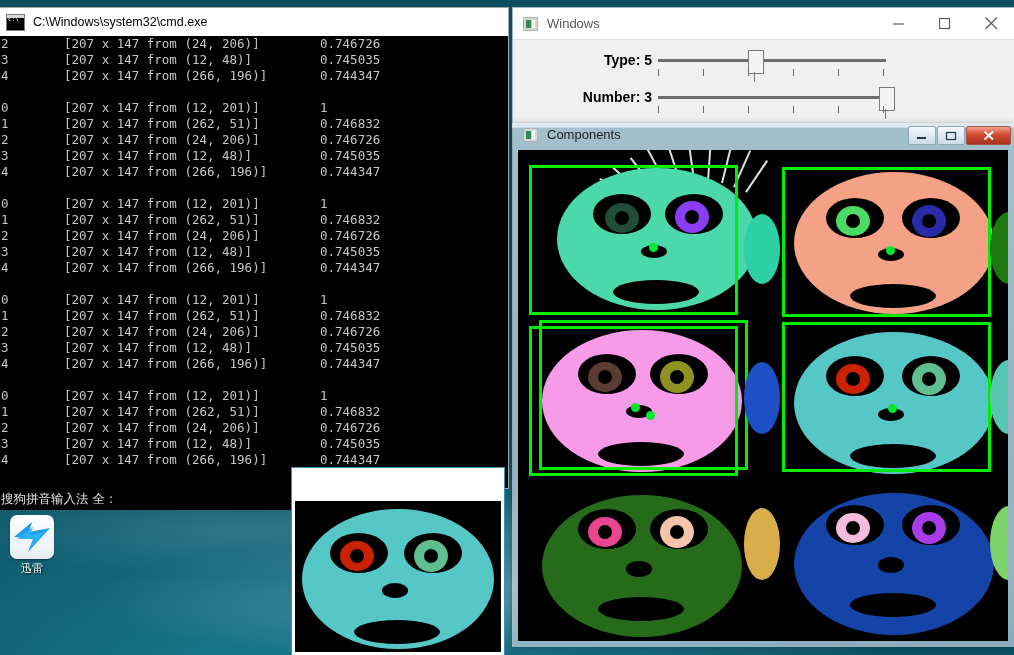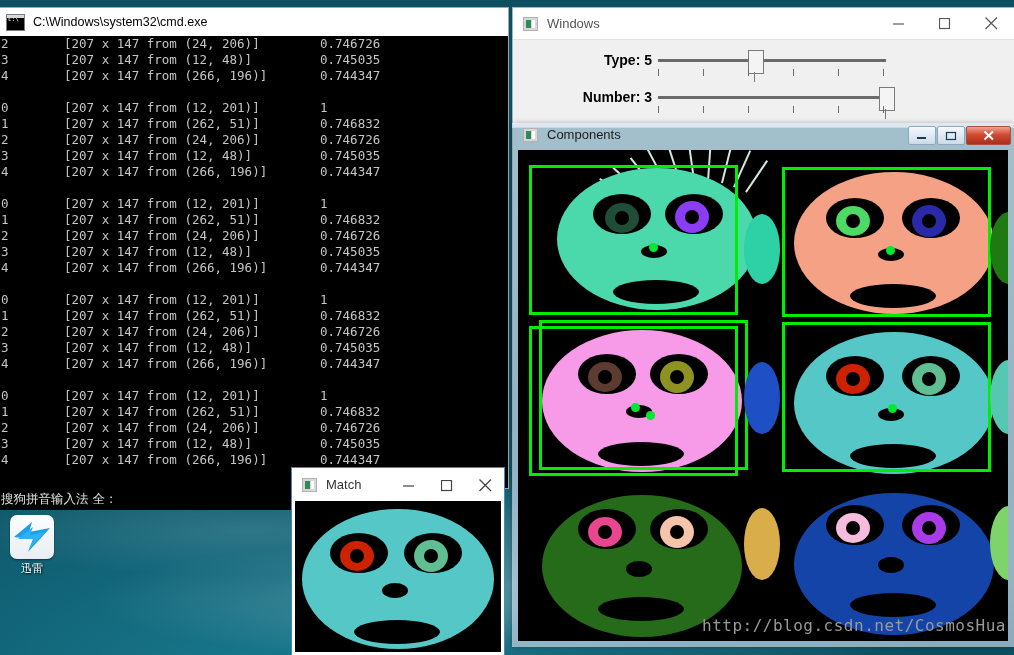--- a/index.html
+++ b/index.html
@@ -433,48 +433,24 @@
       <div class="iris" style="left:46px;top:30px;width:34px;height:30px;background:#f7bbdd;"></div>
       <div class="pupil" style="left:56px;top:38px;width:14px;height:14px;"></div>
       <div class="eyeW" style="left:112px;top:22px;width:58px;height:40px;"></div>
       <div class="iris" style="left:122px;top:29px;width:34px;height:32px;background:#a93ce8;"></div>
       <div class="pupil" style="left:132px;top:38px;width:14px;height:14px;"></div>
       <div class="nose" style="left:88px;top:74px;width:26px;height:16px;"></div>
       <div class="mouth" style="left:60px;top:110px;width:86px;height:24px;"></div>
     </div>
     <div class="oval" style="left:472px;top:356px;width:38px;height:74px;background:#7ed46a;"></div>
 
-    <div class="watermark" style="left:184px;top:466px;">http://blog.csdn.net/CosmosHua</div>
   </div>
 </div>
 
 <div id="match">
-  <div class="tbar">
-    <div class="ocvico"></div>
-    <div class="tt">Match</div>
-    <div style="flex:1"></div>
-    <div class="wbtns">
-      <div class="wbtn">
-        <svg width="12" height="12">
-            <line x1="0" y1="6" x2="11" y2="6" stroke="#444" stroke-width="1.2"></line>
-          </svg>
-      </div>
-      <div class="wbtn">
-        <svg width="12" height="12">
-            <rect x="0.5" y="0.5" width="10" height="10" fill="none" stroke="#444" stroke-width="1.2"></rect>
-          </svg>
-      </div>
-      <div class="wbtn">
-        <svg width="13" height="13">
-            <line x1="0.5" y1="0.5" x2="12" y2="12" stroke="#444" stroke-width="1.2"></line>
-            <line x1="12" y1="0.5" x2="0.5" y2="12" stroke="#444" stroke-width="1.2"></line>
-          </svg>
-      </div>
-    </div>
-  </div>
   <div class="canvas">
     <div class="face" style="left:3px;top:4px;width:200px;height:148px;">
       <div class="oval" style="left:4px;top:4px;width:192px;height:140px;background:#56c7c7;"></div>
       <div class="eyeW" style="left:32px;top:28px;width:58px;height:40px;"></div>
       <div class="iris" style="left:42px;top:36px;width:34px;height:30px;background:#cc2200;"></div>
       <div class="pupil" style="left:52px;top:44px;width:14px;height:14px;"></div>
       <div class="eyeW" style="left:106px;top:28px;width:58px;height:40px;"></div>
       <div class="iris" style="left:116px;top:35px;width:34px;height:32px;background:#5fbf93;"></div>
       <div class="pupil" style="left:126px;top:44px;width:14px;height:14px;"></div>
       <div class="nose" style="left:84px;top:78px;width:26px;height:15px;"></div>

